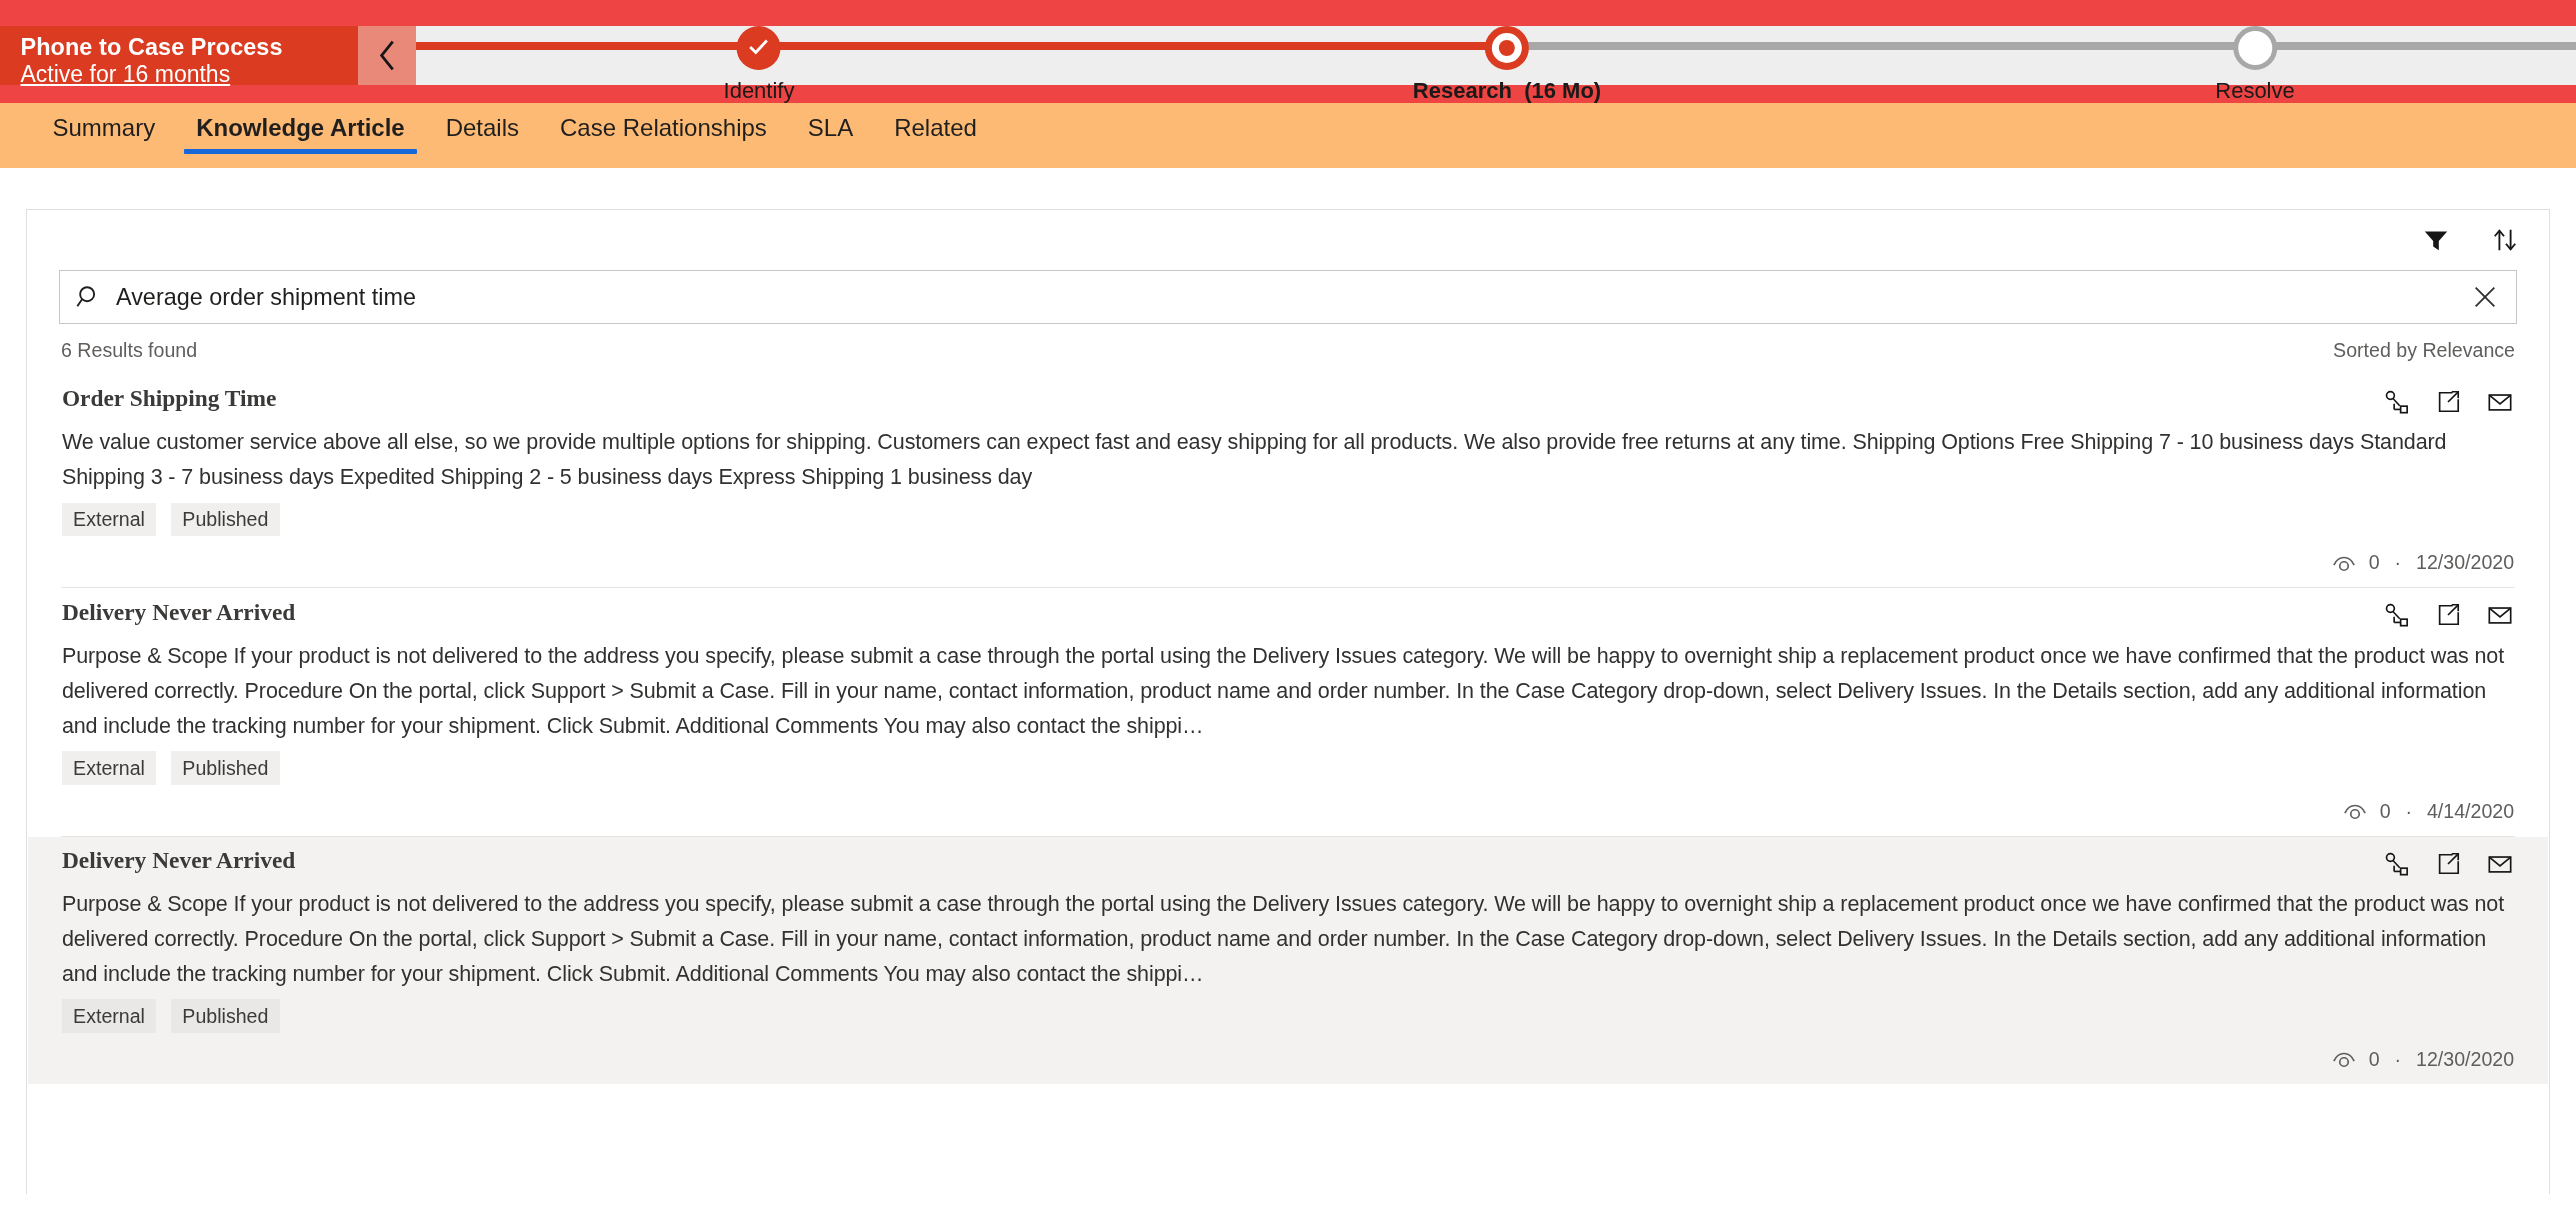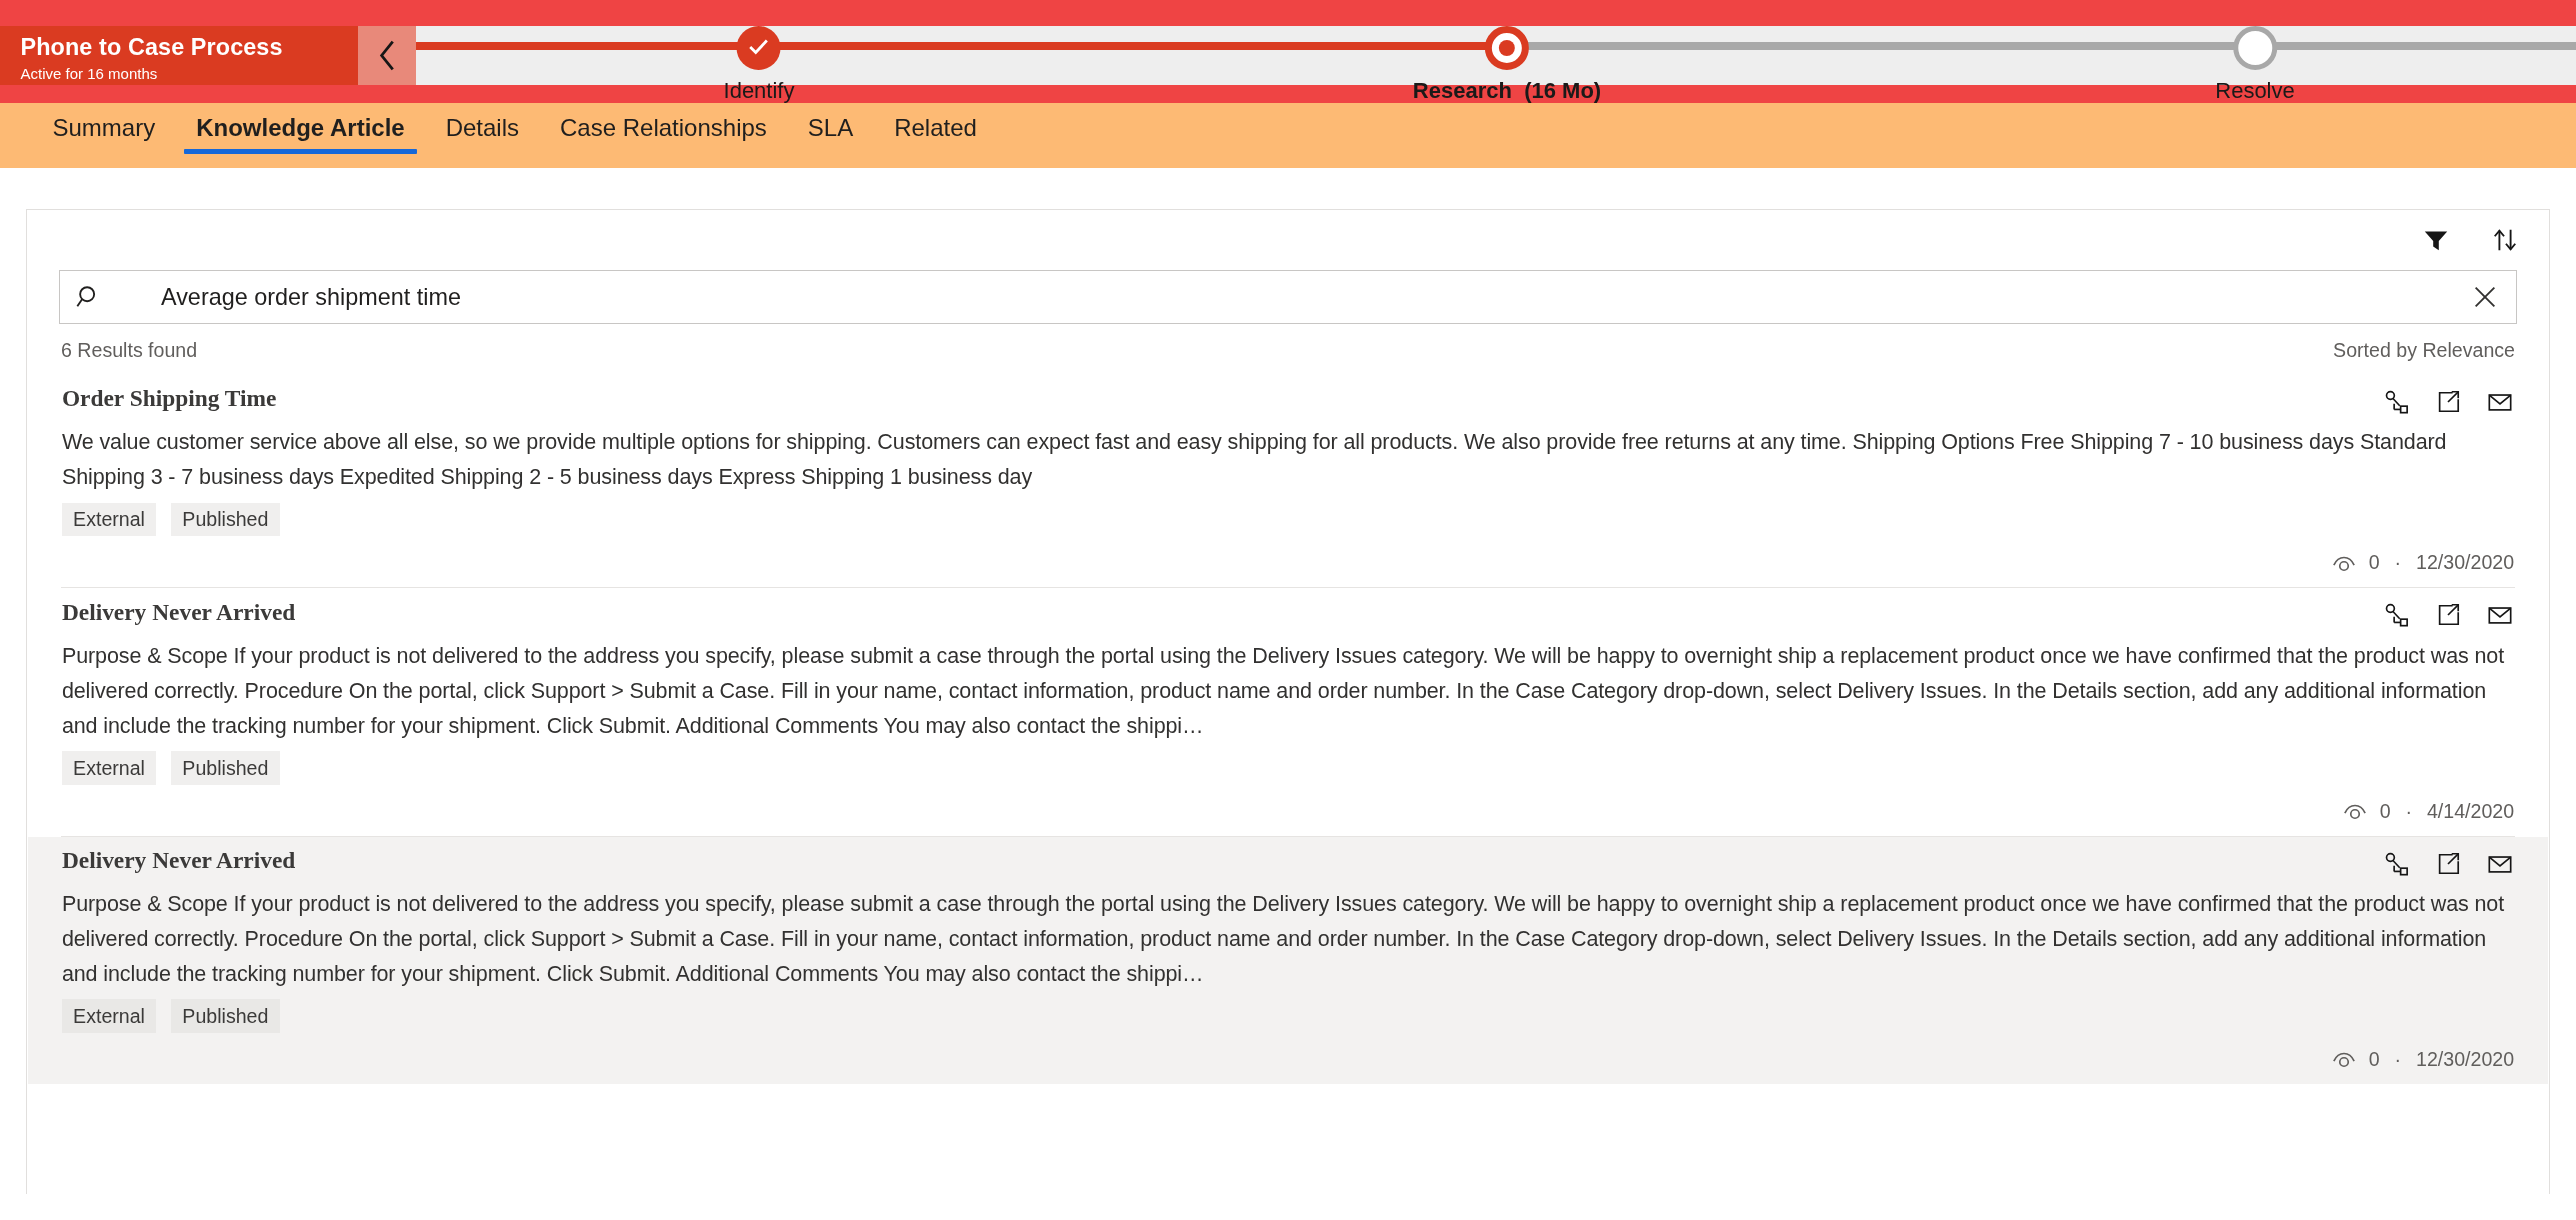--- a/index.html
+++ b/index.html
@@ -38,24 +38,25 @@
     z-index: 6;
   }
   .bpf-title-chip .t1 {
     font-size: 23.4px;
     font-weight: bold;
     line-height: 27px;
     letter-spacing: 0.1px;
     white-space: nowrap;
   }
   .bpf-title-chip .t2 {
-    font-size: 15px;
+    font-size: 23px;
     font-weight: normal;
     line-height: 26px;
     white-space: nowrap;
+    text-decoration: underline;
   }
   .bpf-collapse {
     position: absolute;
     left: 358px; top: 26px;
     width: 58px; height: 59px;
     background: #e8897a;
     z-index: 6;
     cursor: pointer;
     display: flex;
     align-items: center;
@@ -168,21 +169,20 @@
   }
 
   .kb-searchrow { padding: 0 32px; }
   .search-box {
     height: 54px;
     border: 0.9px solid #c8c6c4;
     display: flex;
     align-items: center;
     padding: 0 17px 0 15px;
     background: #ffffff;
-    gap: 45px;
   }
   .search-box .mag { flex: 0 0 auto; margin-right: 13px; display: flex; }
   .search-value {
     flex: 1 1 auto;
     font-size: 23.4px;
     color: #201f1e;
     line-height: 28px;
     white-space: nowrap;
     overflow: hidden;
     text-overflow: ellipsis;

